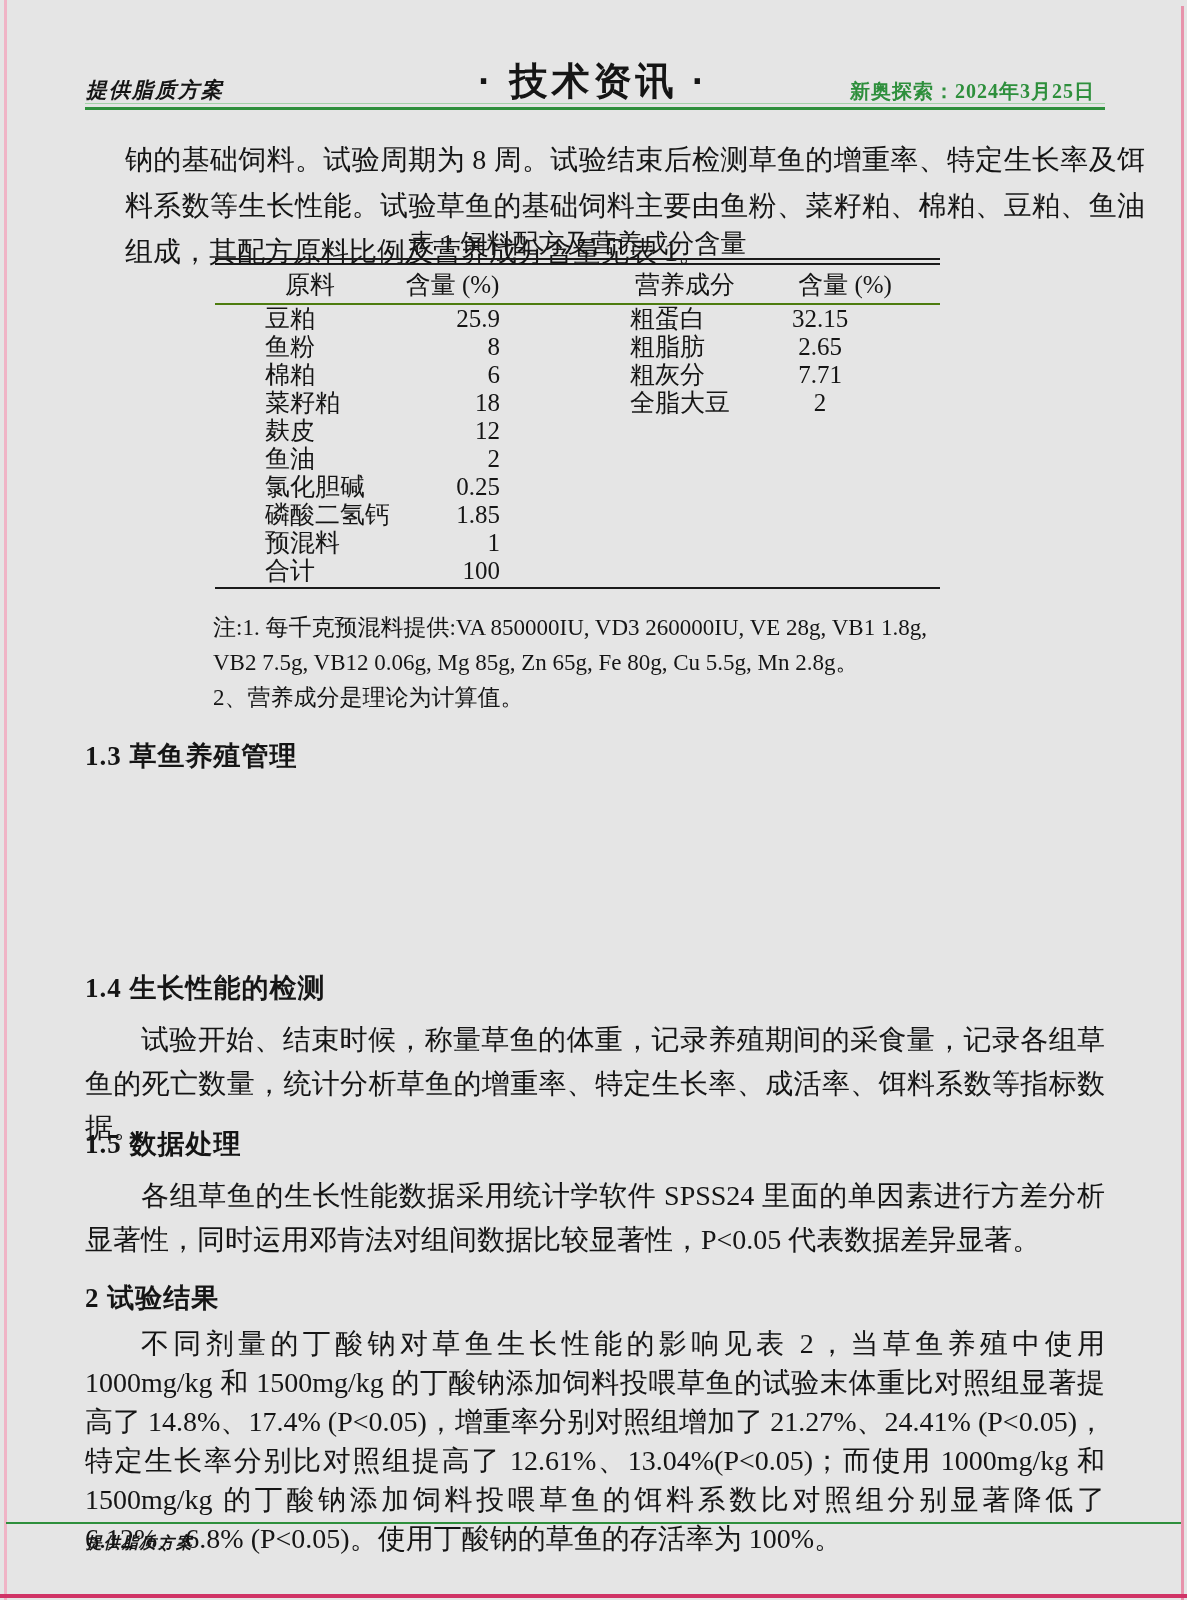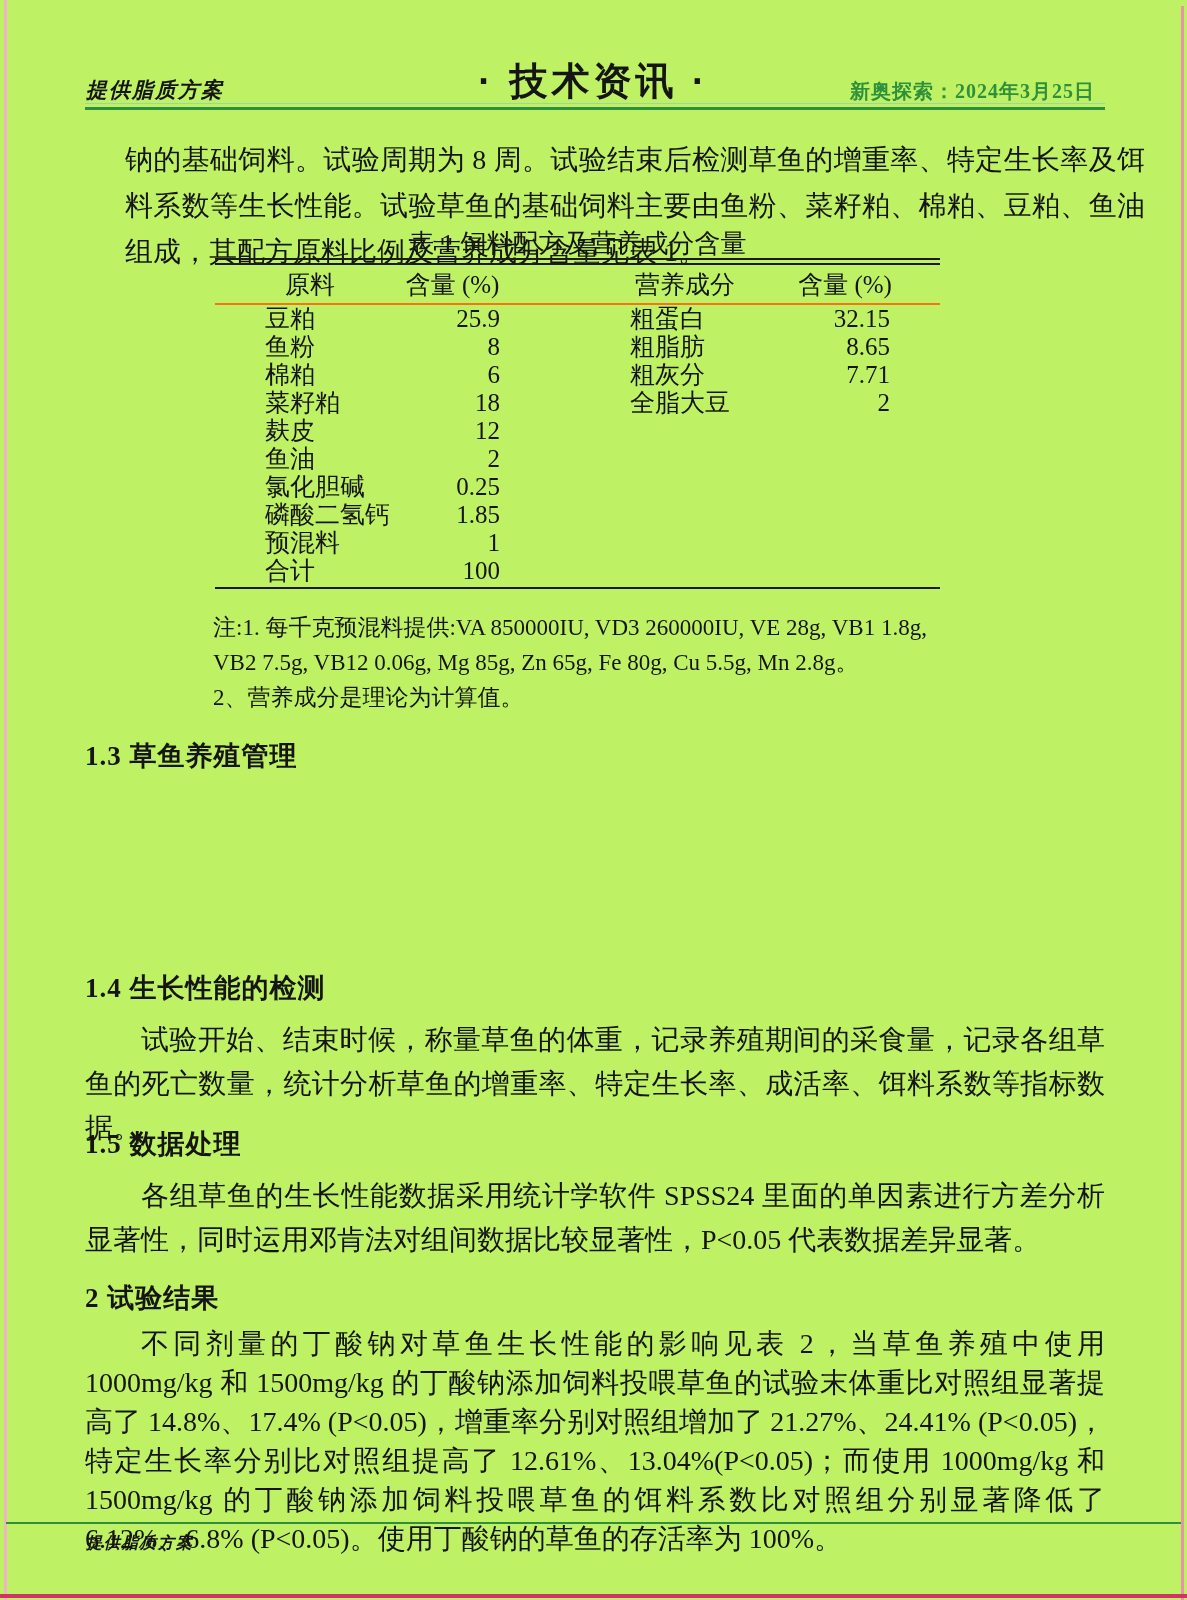--- a/index.html
+++ b/index.html
@@ -4,21 +4,21 @@
 <style>
   :root{
     --accent-green:#2e8f3c;
     --accent-green-light:#a3d2a8;
     --border-pink-light:#f0b4c6;
     --border-pink:#e793ab;
     --border-crimson:#d03366;
   }
   html,body{margin:0;padding:0;background:#ffffff;}
   .page{
-    position:relative;width:1187px;height:1600px;background:#bef264;overflow:hidden;
+    position:relative;width:1187px;height:1600px;background:#e5e5e5;overflow:hidden;
     color:#151515;font-family:"Liberation Serif","DejaVu Serif",serif;
   }
   
   .b-left{position:absolute;left:4px;top:0;width:3px;height:100%;background:var(--border-pink-light);}
   .b-right{position:absolute;right:3px;top:6px;bottom:0;width:3px;background:var(--border-pink);}
   .b-bottom{position:absolute;left:0;bottom:2px;width:100%;height:4px;background:var(--border-crimson);}
   
   .hdr-left{position:absolute;top:76px;left:86px;font-size:21px;font-weight:bold;font-style:italic;letter-spacing:2px;}
   .hdr-center{position:absolute;top:56px;left:0;width:100%;text-align:center;font-size:38px;font-weight:900;
     font-family:"Liberation Sans","DejaVu Sans",sans-serif;letter-spacing:4px;}
@@ -26,28 +26,28 @@
     color:var(--accent-green);letter-spacing:1px;}
   .hdr-rule{position:absolute;top:103px;left:85px;right:82px;height:3px;
     border-top:1.5px solid var(--accent-green-light);border-bottom:3px solid var(--accent-green);}
   
   .intro{position:absolute;top:109px;left:85px;width:1020px;font-size:28px;line-height:46px;text-align:justify;margin-left:40px;}
   
   .tbl-title{position:absolute;top:226px;left:215px;width:725px;text-align:center;font-size:26px;}
   .tbl{position:absolute;top:258px;left:215px;width:725px;}
   .tbl-toprule{height:3px;border-top:2px solid #1b1b1b;border-bottom:2px solid #1b1b1b;}
   .tbl-head{display:grid;grid-template-columns:190px 95px 250px 190px;font-size:25px;
-    padding:3px 0 2px;border-bottom:2px solid #f97316;}
+    padding:3px 0 2px;border-bottom:2px solid #4d7c0f;}
   .th{text-align:center;}
   .th-nutrient{padding-left:120px;}
   .trow{display:grid;grid-template-columns:190px 95px 250px 190px;font-size:25px;line-height:28px;}
   .td-name{padding-left:50px;}
   .td-amt{text-align:right;}
   .td-nut{padding-left:130px;}
-  .td-val{text-align:right;padding-right:50px;}
+  .td-val{text-align:center;padding-right:50px;}
   .tbl-bottomrule{border-top:2.5px solid #1b1b1b;margin-top:2px;}
   .notes{position:absolute;top:610px;left:213px;width:730px;font-size:23px;line-height:35px;}
   
   .sec-h{position:absolute;left:85px;font-size:27px;font-weight:bold;letter-spacing:1px;}
   .sec-p{position:absolute;left:85px;width:1020px;font-size:28px;line-height:44px;text-align:justify;text-indent:2em;}
   #h13{top:716px;} #p13{top:752px;}
   #h14{top:948px;} #p14{top:990px;}
   #h15{top:1104px;} #p15{top:1146px;}
   #h20{top:1258px;} #p20{top:1296px;line-height:39px;}
   
@@ -83,21 +83,21 @@
     <div class="trow">
         <div class="td-name">豆粕</div>
         <div class="td-amt">25.9</div>
         <div class="td-nut">粗蛋白</div>
         <div class="td-val">32.15</div>
       </div>
       <div class="trow">
         <div class="td-name">鱼粉</div>
         <div class="td-amt">8</div>
         <div class="td-nut">粗脂肪</div>
-        <div class="td-val">8.65</div>
+        <div class="td-val">2.65</div>
       </div>
       <div class="trow">
         <div class="td-name">棉粕</div>
         <div class="td-amt">6</div>
         <div class="td-nut">粗灰分</div>
         <div class="td-val">7.71</div>
       </div>
       <div class="trow">
         <div class="td-name">菜籽粕</div>
         <div class="td-amt">18</div>

